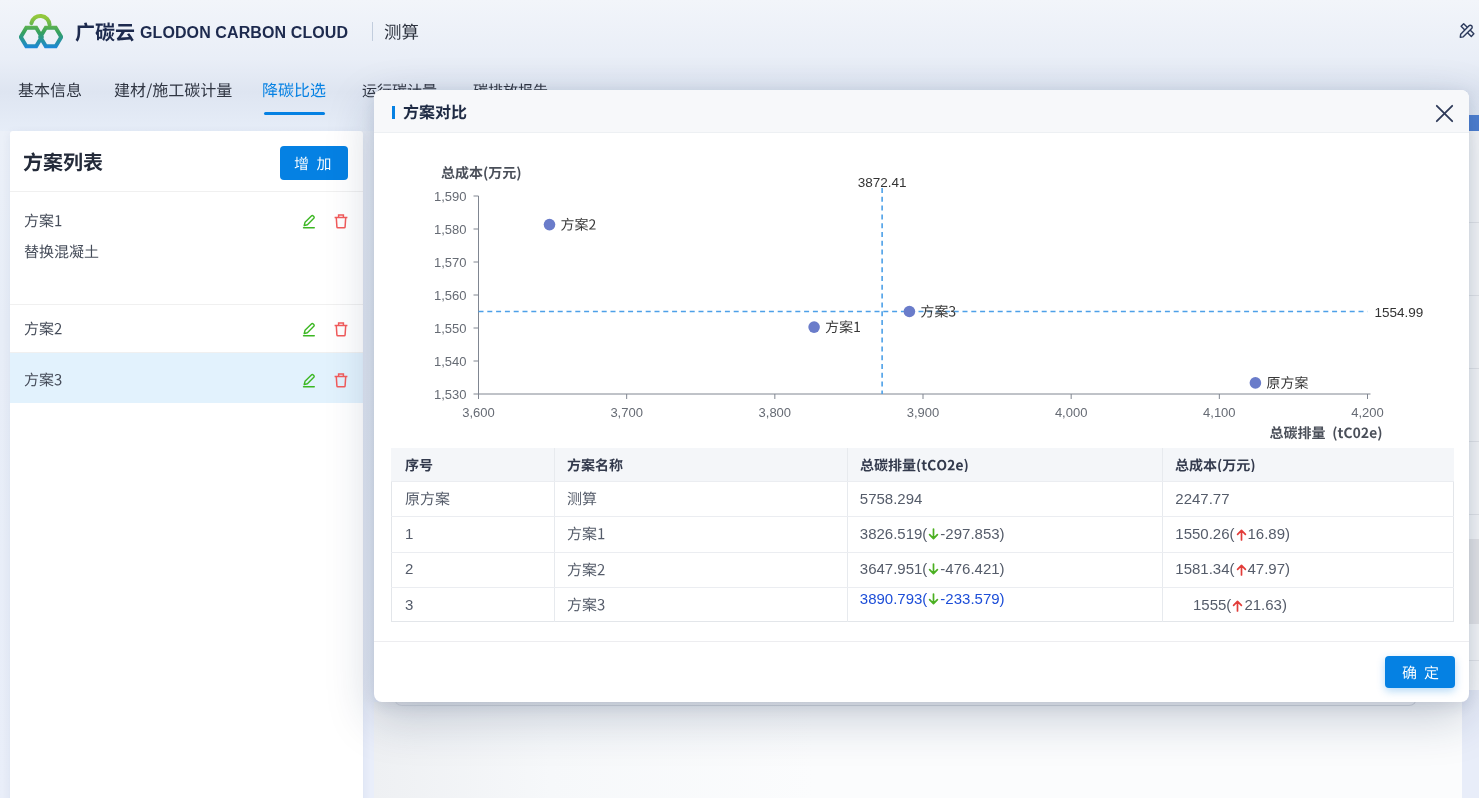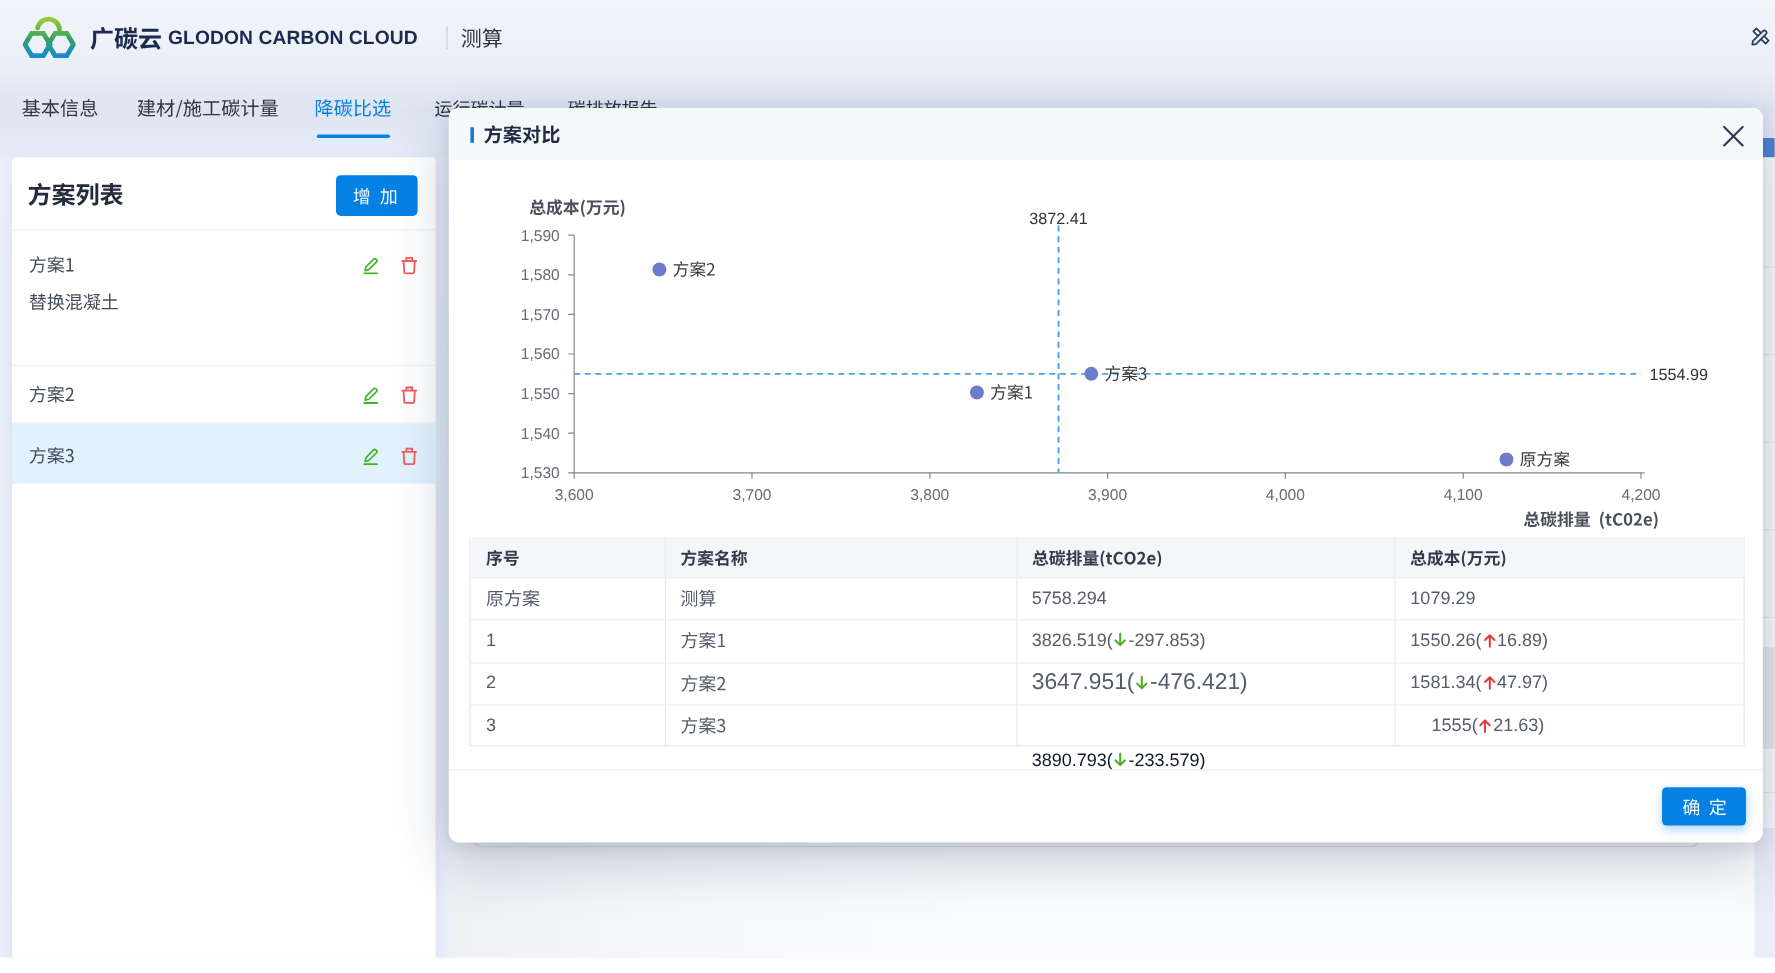--- a/index.html
+++ b/index.html
@@ -407,21 +407,21 @@
         <use href="#r6848" x="2000"></use>
       </svg>
     </div>
 <div style="position:absolute;left:566.6px;top:491.1px;width:30.0px;height:15px">
       <svg width="30.0" height="15" viewBox="0 -880 2000 1000" fill="#555c6a">
         <use href="#r6d4b" x="0"></use>
         <use href="#r7b97" x="1000"></use>
       </svg>
     </div>
 <div style="position:absolute;left:859.8px;top:489.65px;font-size:15px;color:#555c6a;line-height:18px">5758.294</div>
-<div style="position:absolute;left:1175.3px;top:489.65px;font-size:15px;color:#555c6a;line-height:18px">1079.29</div>
+<div style="position:absolute;left:1175.3px;top:489.65px;font-size:15px;color:#555c6a;line-height:18px">2247.77</div>
 <div style="position:absolute;left:405.0px;top:524.9499999999999px;font-size:15px;color:#555c6a;line-height:18px">1</div>
 <div style="position:absolute;left:566.6px;top:526.4px;width:38.3px;height:15px">
       <svg width="38.3" height="15" viewBox="0 -880 2555 1000" fill="#555c6a">
         <use href="#r65b9" x="0"></use>
         <use href="#r6848" x="1000"></use>
         <use href="#r31" x="2000"></use>
       </svg>
     </div>
 <div style="position:absolute;left:859.8px;top:524.9499999999999px;font-size:15px;color:#555c6a;line-height:18px;white-space:nowrap">3826.519(<svg width="13" height="13" viewBox="0 0 13 13" style="vertical-align:-2px;display:inline-block">
         <path d="M6.5 1 V10 M2.6 6.7 L6.5 10.6 L10.4 6.7" stroke="#4bb021" stroke-width="1.7" fill="none" stroke-linecap="round" stroke-linejoin="round"></path>
@@ -430,35 +430,35 @@
         <path d="M6.5 12 V3 M2.6 6.3 L6.5 2.4 L10.4 6.3" stroke="#e23c39" stroke-width="1.7" fill="none" stroke-linecap="round" stroke-linejoin="round"></path>
       </svg>16.89)</div>
 <div style="position:absolute;left:405.0px;top:560.25px;font-size:15px;color:#555c6a;line-height:18px">2</div>
 <div style="position:absolute;left:566.6px;top:561.8px;width:38.3px;height:15px">
       <svg width="38.3" height="15" viewBox="0 -880 2555 1000" fill="#555c6a">
         <use href="#r65b9" x="0"></use>
         <use href="#r6848" x="1000"></use>
         <use href="#r32" x="2000"></use>
       </svg>
     </div>
-<div style="position:absolute;left:859.8px;top:560.25px;font-size:19px;color:#555c6a;line-height:18px;white-space:nowrap">3647.951(<svg width="13" height="13" viewBox="0 0 13 13" style="vertical-align:-2px;display:inline-block">
+<div style="position:absolute;left:859.8px;top:560.25px;font-size:15px;color:#555c6a;line-height:18px;white-space:nowrap">3647.951(<svg width="13" height="13" viewBox="0 0 13 13" style="vertical-align:-2px;display:inline-block">
         <path d="M6.5 1 V10 M2.6 6.7 L6.5 10.6 L10.4 6.7" stroke="#4bb021" stroke-width="1.7" fill="none" stroke-linecap="round" stroke-linejoin="round"></path>
       </svg>-476.421)</div>
 <div style="position:absolute;left:1175.3px;top:560.25px;font-size:15px;color:#555c6a;line-height:18px;white-space:nowrap">1581.34(<svg width="13" height="13" viewBox="0 0 13 13" style="vertical-align:-2px;display:inline-block">
         <path d="M6.5 12 V3 M2.6 6.3 L6.5 2.4 L10.4 6.3" stroke="#e23c39" stroke-width="1.7" fill="none" stroke-linecap="round" stroke-linejoin="round"></path>
       </svg>47.97)</div>
 <div style="position:absolute;left:405.0px;top:595.55px;font-size:15px;color:#555c6a;line-height:18px">3</div>
 <div style="position:absolute;left:566.6px;top:597.0px;width:38.3px;height:15px">
       <svg width="38.3" height="15" viewBox="0 -880 2555 1000" fill="#555c6a">
         <use href="#r65b9" x="0"></use>
         <use href="#r6848" x="1000"></use>
         <use href="#r33" x="2000"></use>
       </svg>
     </div>
-<div style="position:absolute;left:859.8px;top:625px;font-size:15px;color:#0f172a;line-height:18px;white-space:nowrap">3890.793(<svg width="13" height="13" viewBox="0 0 13 13" style="vertical-align:-2px;display:inline-block">
+<div style="position:absolute;left:859.8px;top:590px;font-size:15px;color:#1d4ed8;line-height:18px;white-space:nowrap">3890.793(<svg width="13" height="13" viewBox="0 0 13 13" style="vertical-align:-2px;display:inline-block">
         <path d="M6.5 1 V10 M2.6 6.7 L6.5 10.6 L10.4 6.7" stroke="#4bb021" stroke-width="1.7" fill="none" stroke-linecap="round" stroke-linejoin="round"></path>
       </svg>-233.579)</div>
 <div style="position:absolute;left:1193px;top:595.55px;font-size:15px;color:#555c6a;line-height:18px;white-space:nowrap">1555(<svg width="13" height="13" viewBox="0 0 13 13" style="vertical-align:-2px;display:inline-block">
         <path d="M6.5 12 V3 M2.6 6.3 L6.5 2.4 L10.4 6.3" stroke="#e23c39" stroke-width="1.7" fill="none" stroke-linecap="round" stroke-linejoin="round"></path>
       </svg>21.63)</div>
 <div style="position:absolute;left:373.5px;top:641px;width:1095px;height:1px;background:#ededf0"></div>
 <div style="position:absolute;left:1385.0px;top:656px;width:70px;height:31.5px;background:#0581e3;border-radius:4px;box-shadow:0 3px 8px rgba(5,129,227,0.30)"></div>
 <div style="position:absolute;left:1401.5px;top:664.5px;width:37.0px;height:15px">
       <svg width="37.0" height="15" viewBox="0 -880 2466 1000" fill="#fff">
         <use href="#r786e" x="0"></use>

